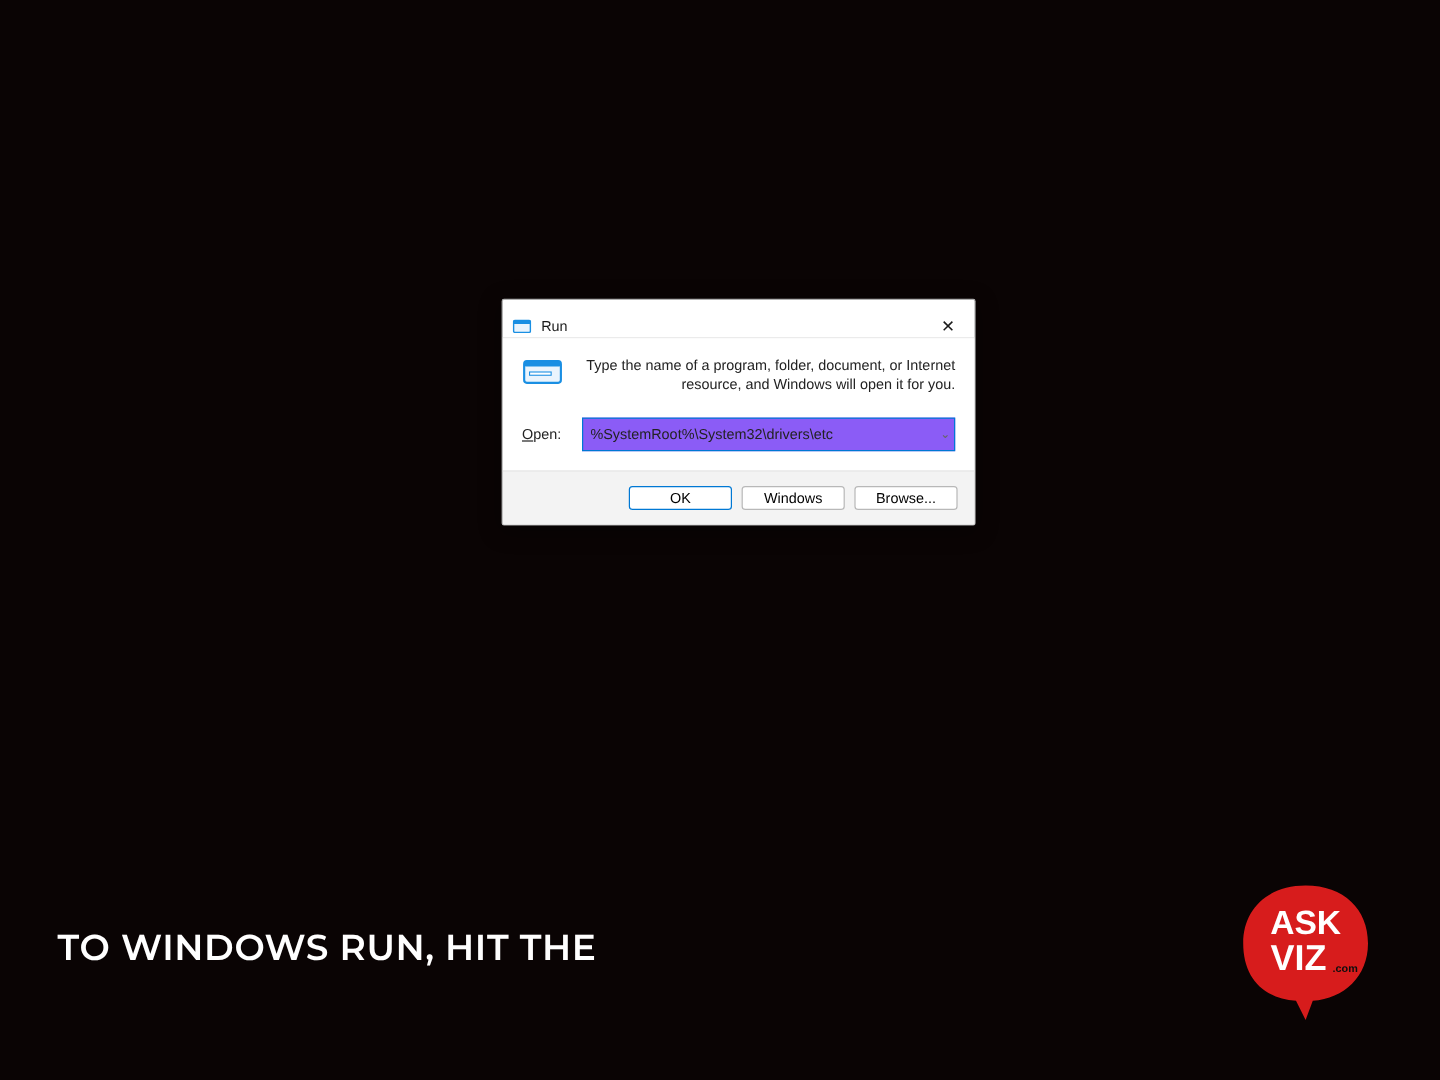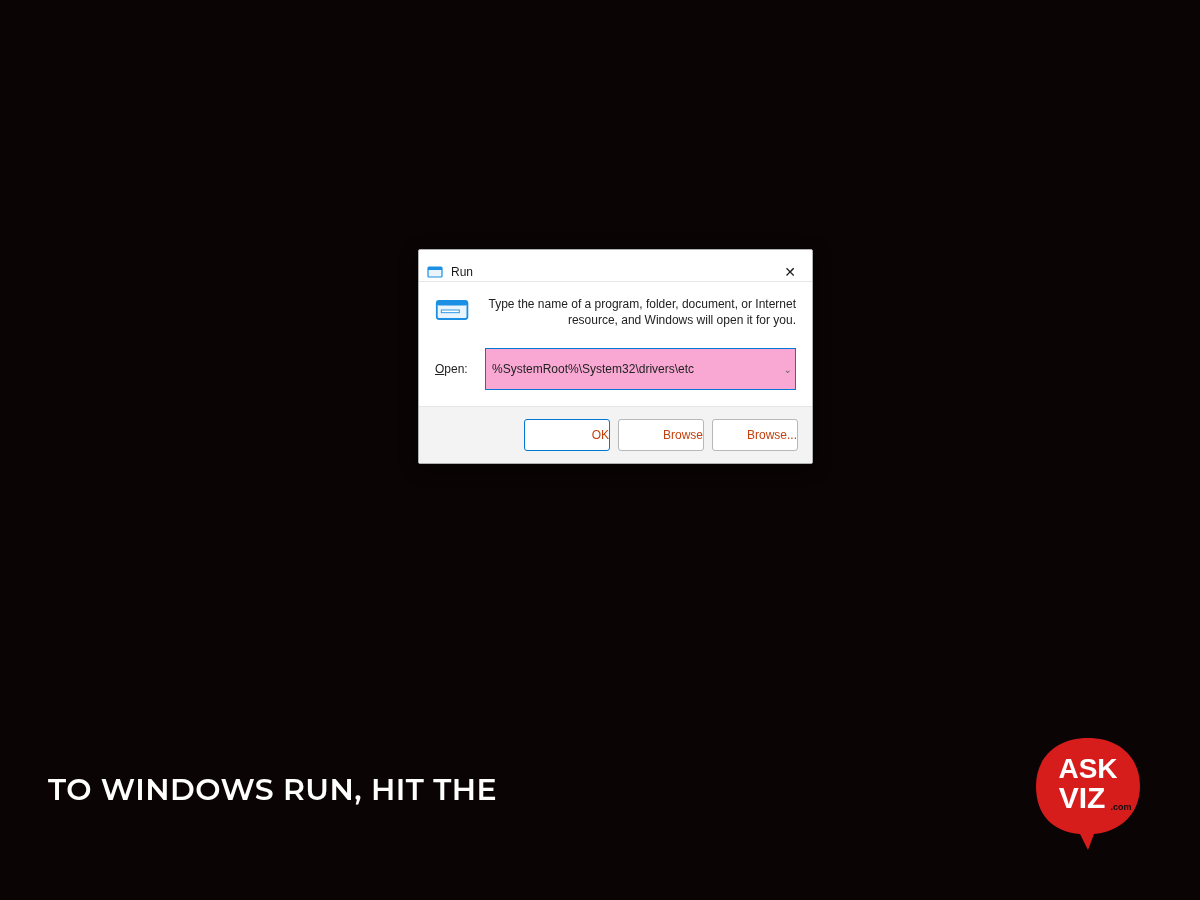--- a/index.html
+++ b/index.html
@@ -84,26 +84,26 @@
     text-decoration-color: transparent;
     width: 38px;
   }
   .open-label .ul { text-decoration: underline; }
   .combo {
     flex: 1;
     position: relative;
   }
   .combo input {
     width: 100%;
-    height: 42px;
+    height: 28px;
     padding: 2px 22px 2px 6px;
     font-size: 12px;
     font-family: inherit;
     color: #222;
-    background: #f9a8d4;
+    background: #8b5cf6;
     border: 1px solid #0078d4;
     outline: none;
   }
   .combo .chev {
     position: absolute;
     right: 4px;
     top: 50%;
     transform: translateY(-50%);
     font-size: 10px;
     color: #666;
@@ -113,29 +113,28 @@
   .button-bar {
     background: #f3f3f3;
     border-top: 1px solid #e6e6e6;
     padding: 12px 14px;
     display: flex;
     justify-content: flex-end;
     gap: 8px;
   }
   .win-btn {
     min-width: 86px;
-    height: 32px;
+    height: 20px;
     font-size: 12px;
     font-family: inherit;
     background: #fff;
     border: 1px solid #b8b8b8;
     border-radius: 3px;
     cursor: pointer;
-    color: #c2410c;
-    text-align: right;
+    color: #000000;
   }
   .win-btn.default {
     border: 1px solid #0078d4;
   }
 
   
   .caption {
     position: absolute;
     left: 48px;
     bottom: 92px;
@@ -191,21 +190,21 @@
       <span class="open-label"><span class="ul">O</span><span>pen:</span></span>
       <div class="combo">
         <input type="text" value="%SystemRoot%\System32\drivers\etc" style="">
         <span class="chev">⌄</span>
       </div>
     </div>
   </div>
 
   <div class="button-bar">
     <button class="win-btn default">OK</button>
-    <button class="win-btn">Browse</button>
+    <button class="win-btn">Windows</button>
     <button class="win-btn">Browse...</button>
   </div>
 </div>
 
 <div class="caption">
   <div>TO WINDOWS RUN, HIT THE</div>
 </div>
 
 <div class="askviz">
   <svg viewBox="0 0 120 120">

